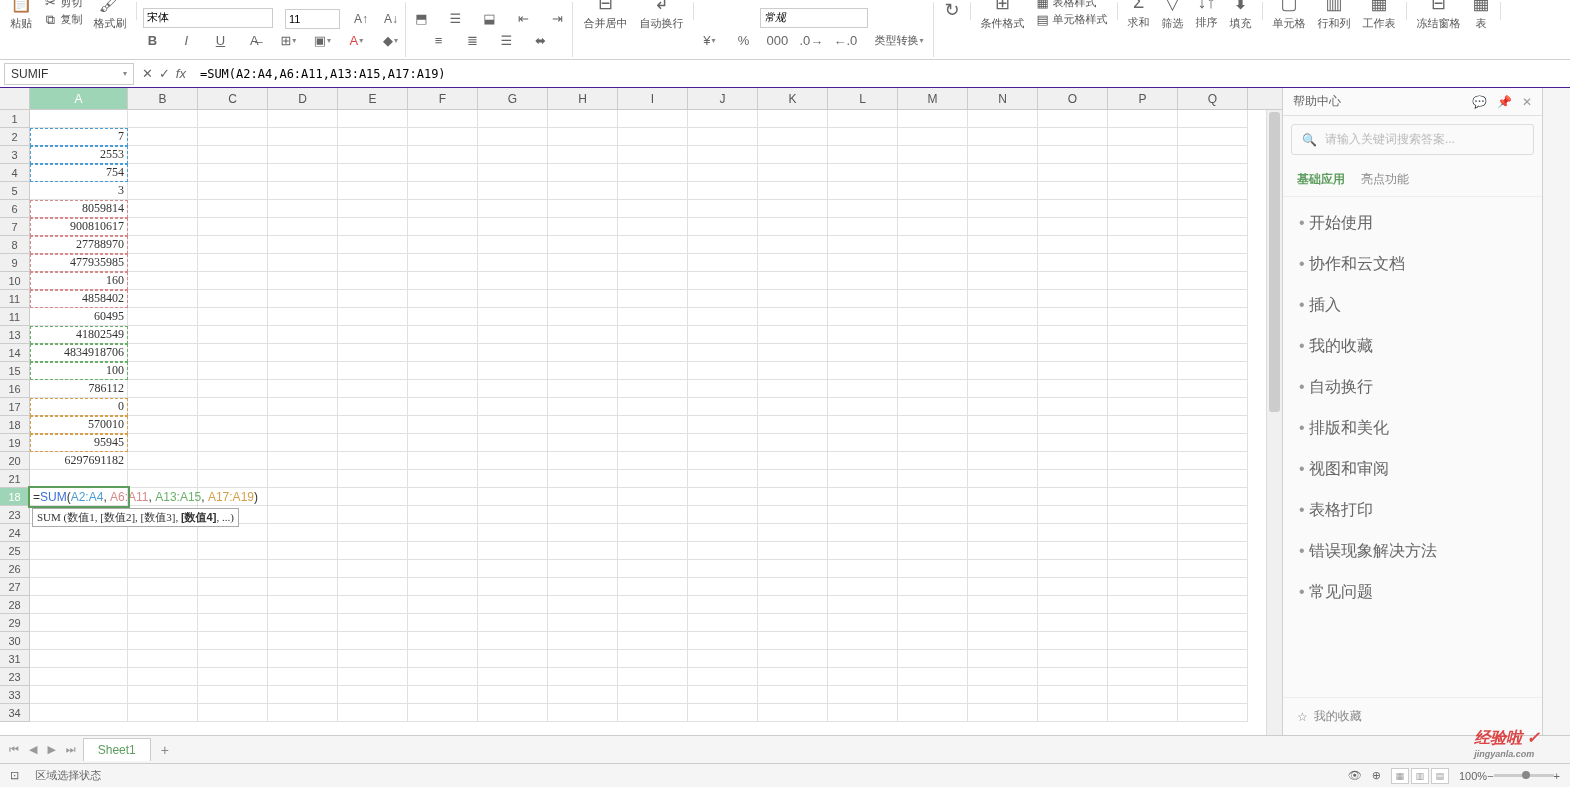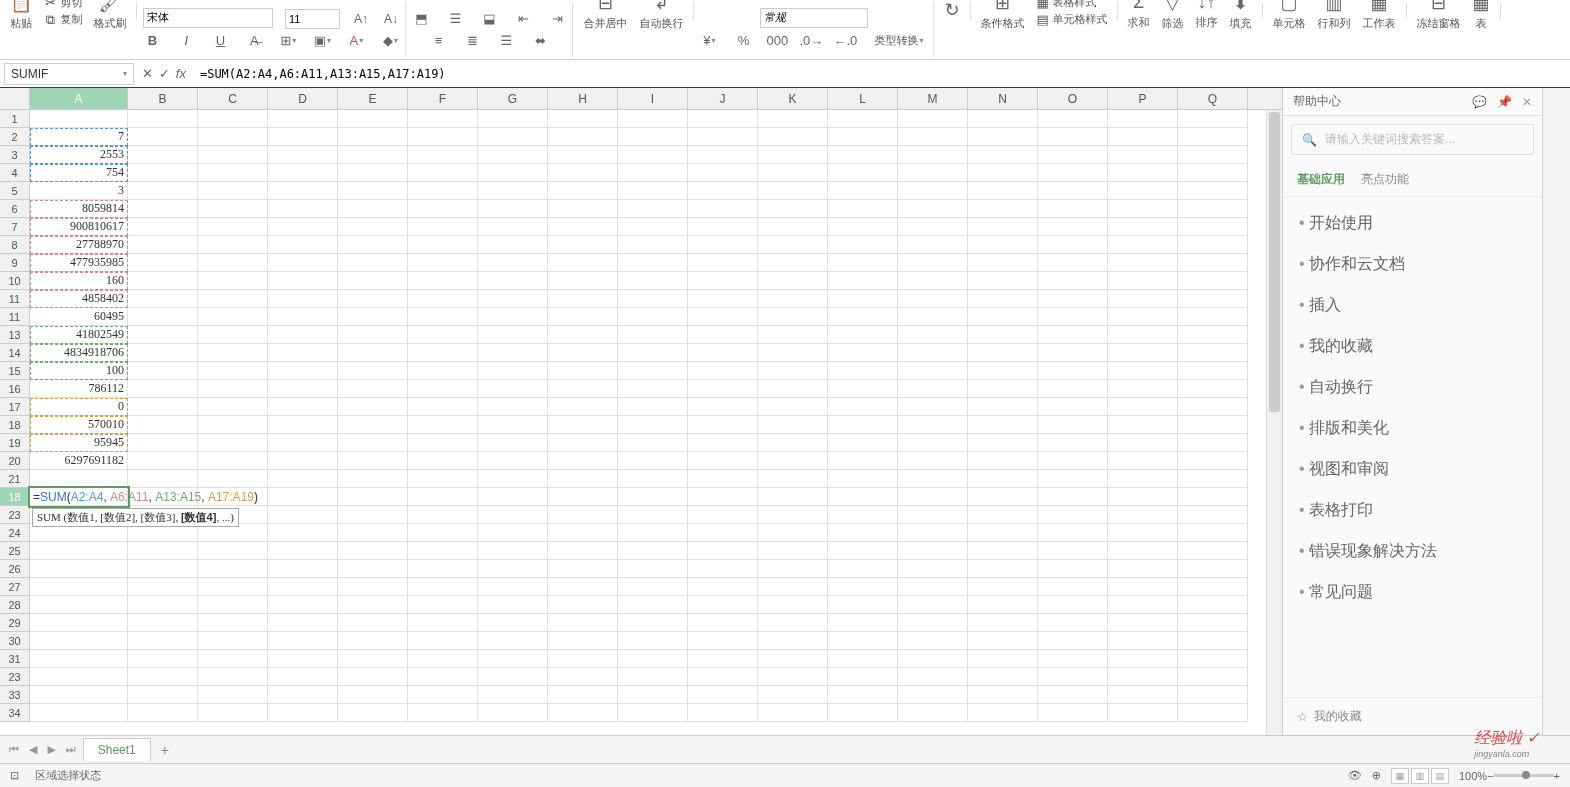--- a/index.html
+++ b/index.html
@@ -83,21 +83,21 @@
 
 
 .status-bar { height: 24px; background: #f5f5f5; border-top: 1px solid #ccc; display: flex; align-items: center; padding: 0 10px; font-size: 11px; color: #666; justify-content: space-between; }
 .status-right { display: flex; align-items: center; gap: 10px; }
 .view-btns { display: flex; gap: 2px; }
 .view-btn { width: 18px; height: 16px; border: 1px solid #ccc; background: #fff; font-size: 9px; display: flex; align-items: center; justify-content: center; color: #999; }
 .zoom { display: flex; align-items: center; }
 .scroll-v { position: absolute; right: 0; top: 22px; bottom: 0; width: 16px; background: #f0f0f0; border-left: 1px solid #ddd; }
 .scroll-thumb { position: absolute; left: 2px; right: 2px; top: 2px; height: 300px; background: #ccc; border-radius: 3px; }
 
-.watermark { position: absolute; right: 30px; bottom: 28px; font-size: 16px; color: #d44; font-weight: normal; font-style: italic; }
+.watermark { position: absolute; right: 30px; bottom: 28px; font-size: 16px; color: #d44; font-weight: bold; font-style: italic; }
 .watermark small { display: block; font-size: 9px; color: #888; }
 </style>
 </head>
 <body>
 
 <div class="ribbon">
   <div class="ribbon-group row">
     <div class="big-btn">
       <span class="icon">📋</span>
       <span>粘贴</span>

